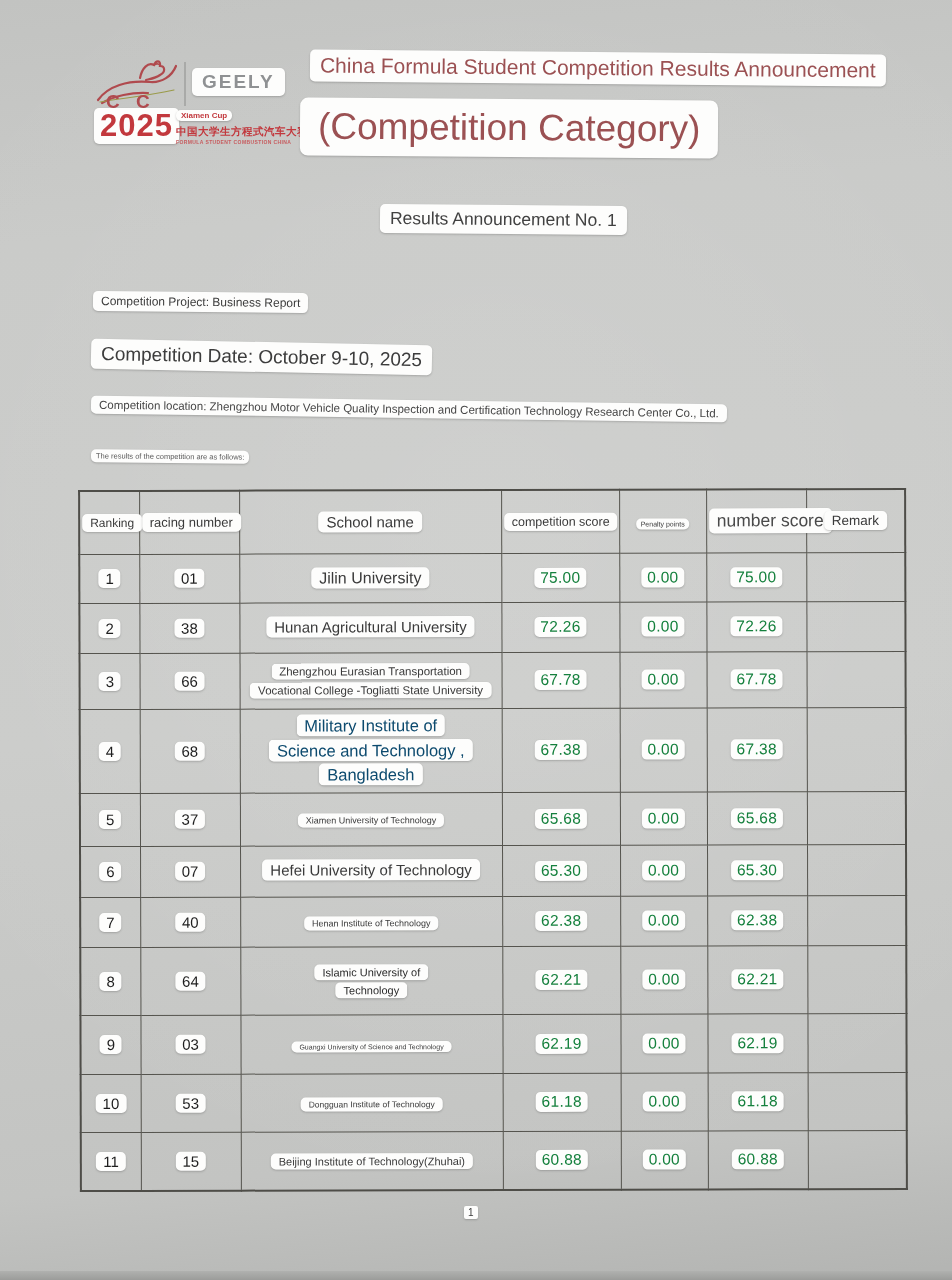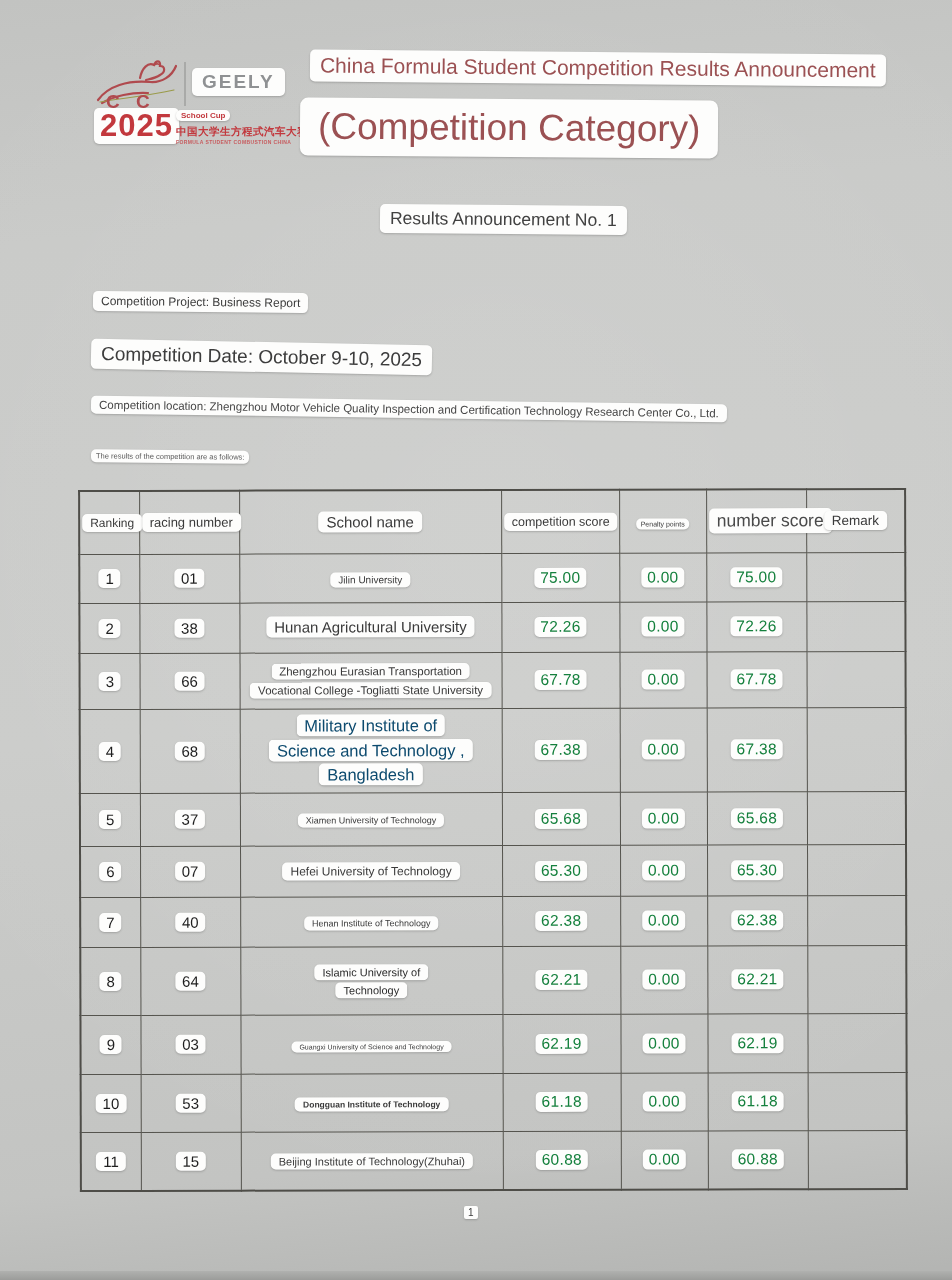--- a/index.html
+++ b/index.html
@@ -76,29 +76,29 @@
   .score-pill { font-size:15.5px; color:#15803d; padding:1px 6px; letter-spacing:0.3px; }
 
   .hf-rank { font-size:12px; }
   .hf-num { font-size:13px; }
   .hf-school { font-size:15px; }
   .hf-comp { font-size:12.5px; }
   .hf-pen { font-size:7px; padding:2px 5px; }
   .hf-final { font-size:17.5px; color:#4a4a4a; }
   .hf-remark { font-size:13.5px; }
 
-  .s13 { font-size:10px; }
+  .s13 { font-size:16px; }
   .s10 { font-size:15px; }
   .s12 { font-size:11.5px; }
   .s16 { font-size:16.5px; color:#0c4a6e; }
   .s9  { font-size:9px; }
-  .s95 { font-size:12px; }
+  .s95 { font-size:15px; }
   .s17 { font-size:11px; color:#2a2a2a; }
   .s7  { font-size:7px; }
-  .s85 { font-size:8.5px;font-weight:bold; }
+  .s85 { font-size:8.5px; }
   .s11 { font-size:11px; }
 
   .page-num { left:464px; top:1206px; font-size:10px; color:#3a3a3a; padding:1px 4px; border-radius:2px; }
 </style>
 </head>
 <body>
 
 <div class="photo">
 
   <svg class="abs logo-art" viewBox="0 0 88 58">
@@ -108,21 +108,21 @@
       <path d="M46,22 C48,12 54,6 60,9 C62,4 67,4 66,10 C71,10 72,16 66,19 C62,22 56,23 52,24"></path>
       <path d="M60,9 C63,7 66,8 66,10" stroke-width="1.6"></path>
       <path d="M6,46 C30,42 52,40 80,34" stroke="#9a9b4a" stroke-width="1.2"></path>
     </g>
     <text x="12" y="52" font-size="19" font-weight="bold" fill="#b04a4e" font-family="Liberation Sans, sans-serif">C</text>
     <text x="42" y="52" font-size="19" font-weight="bold" fill="#b04a4e" font-family="Liberation Sans, sans-serif">C</text>
   </svg>
   <div class="abs logo-divider"></div>
   <span class="pill abs geely-pill">GEELY</span>
   <span class="pill abs year">2025</span>
-  <span class="pill abs cup-pill">School Cup</span>
+  <span class="pill abs cup-pill">Xiamen Cup</span>
   <div class="abs cn-line">中国大学生方程式汽车大赛</div>
   <div class="abs tiny-line">FORMULA STUDENT COMBUSTION CHINA</div>
 
   <span class="pill abs doc-title">China Formula Student Competition Results Announcement</span>
   <span class="pill abs doc-category">(Competition Category)</span>
   <span class="pill abs announcement">Results Announcement No. 1</span>
 
   <span class="pill abs project">Competition Project: Business Report</span>
   <span class="pill abs date">Competition Date: October 9-10, 2025</span>
   <span class="pill abs location">Competition location: Zhengzhou Motor Vehicle Quality Inspection and Certification Technology Research Center Co., Ltd.</span>

